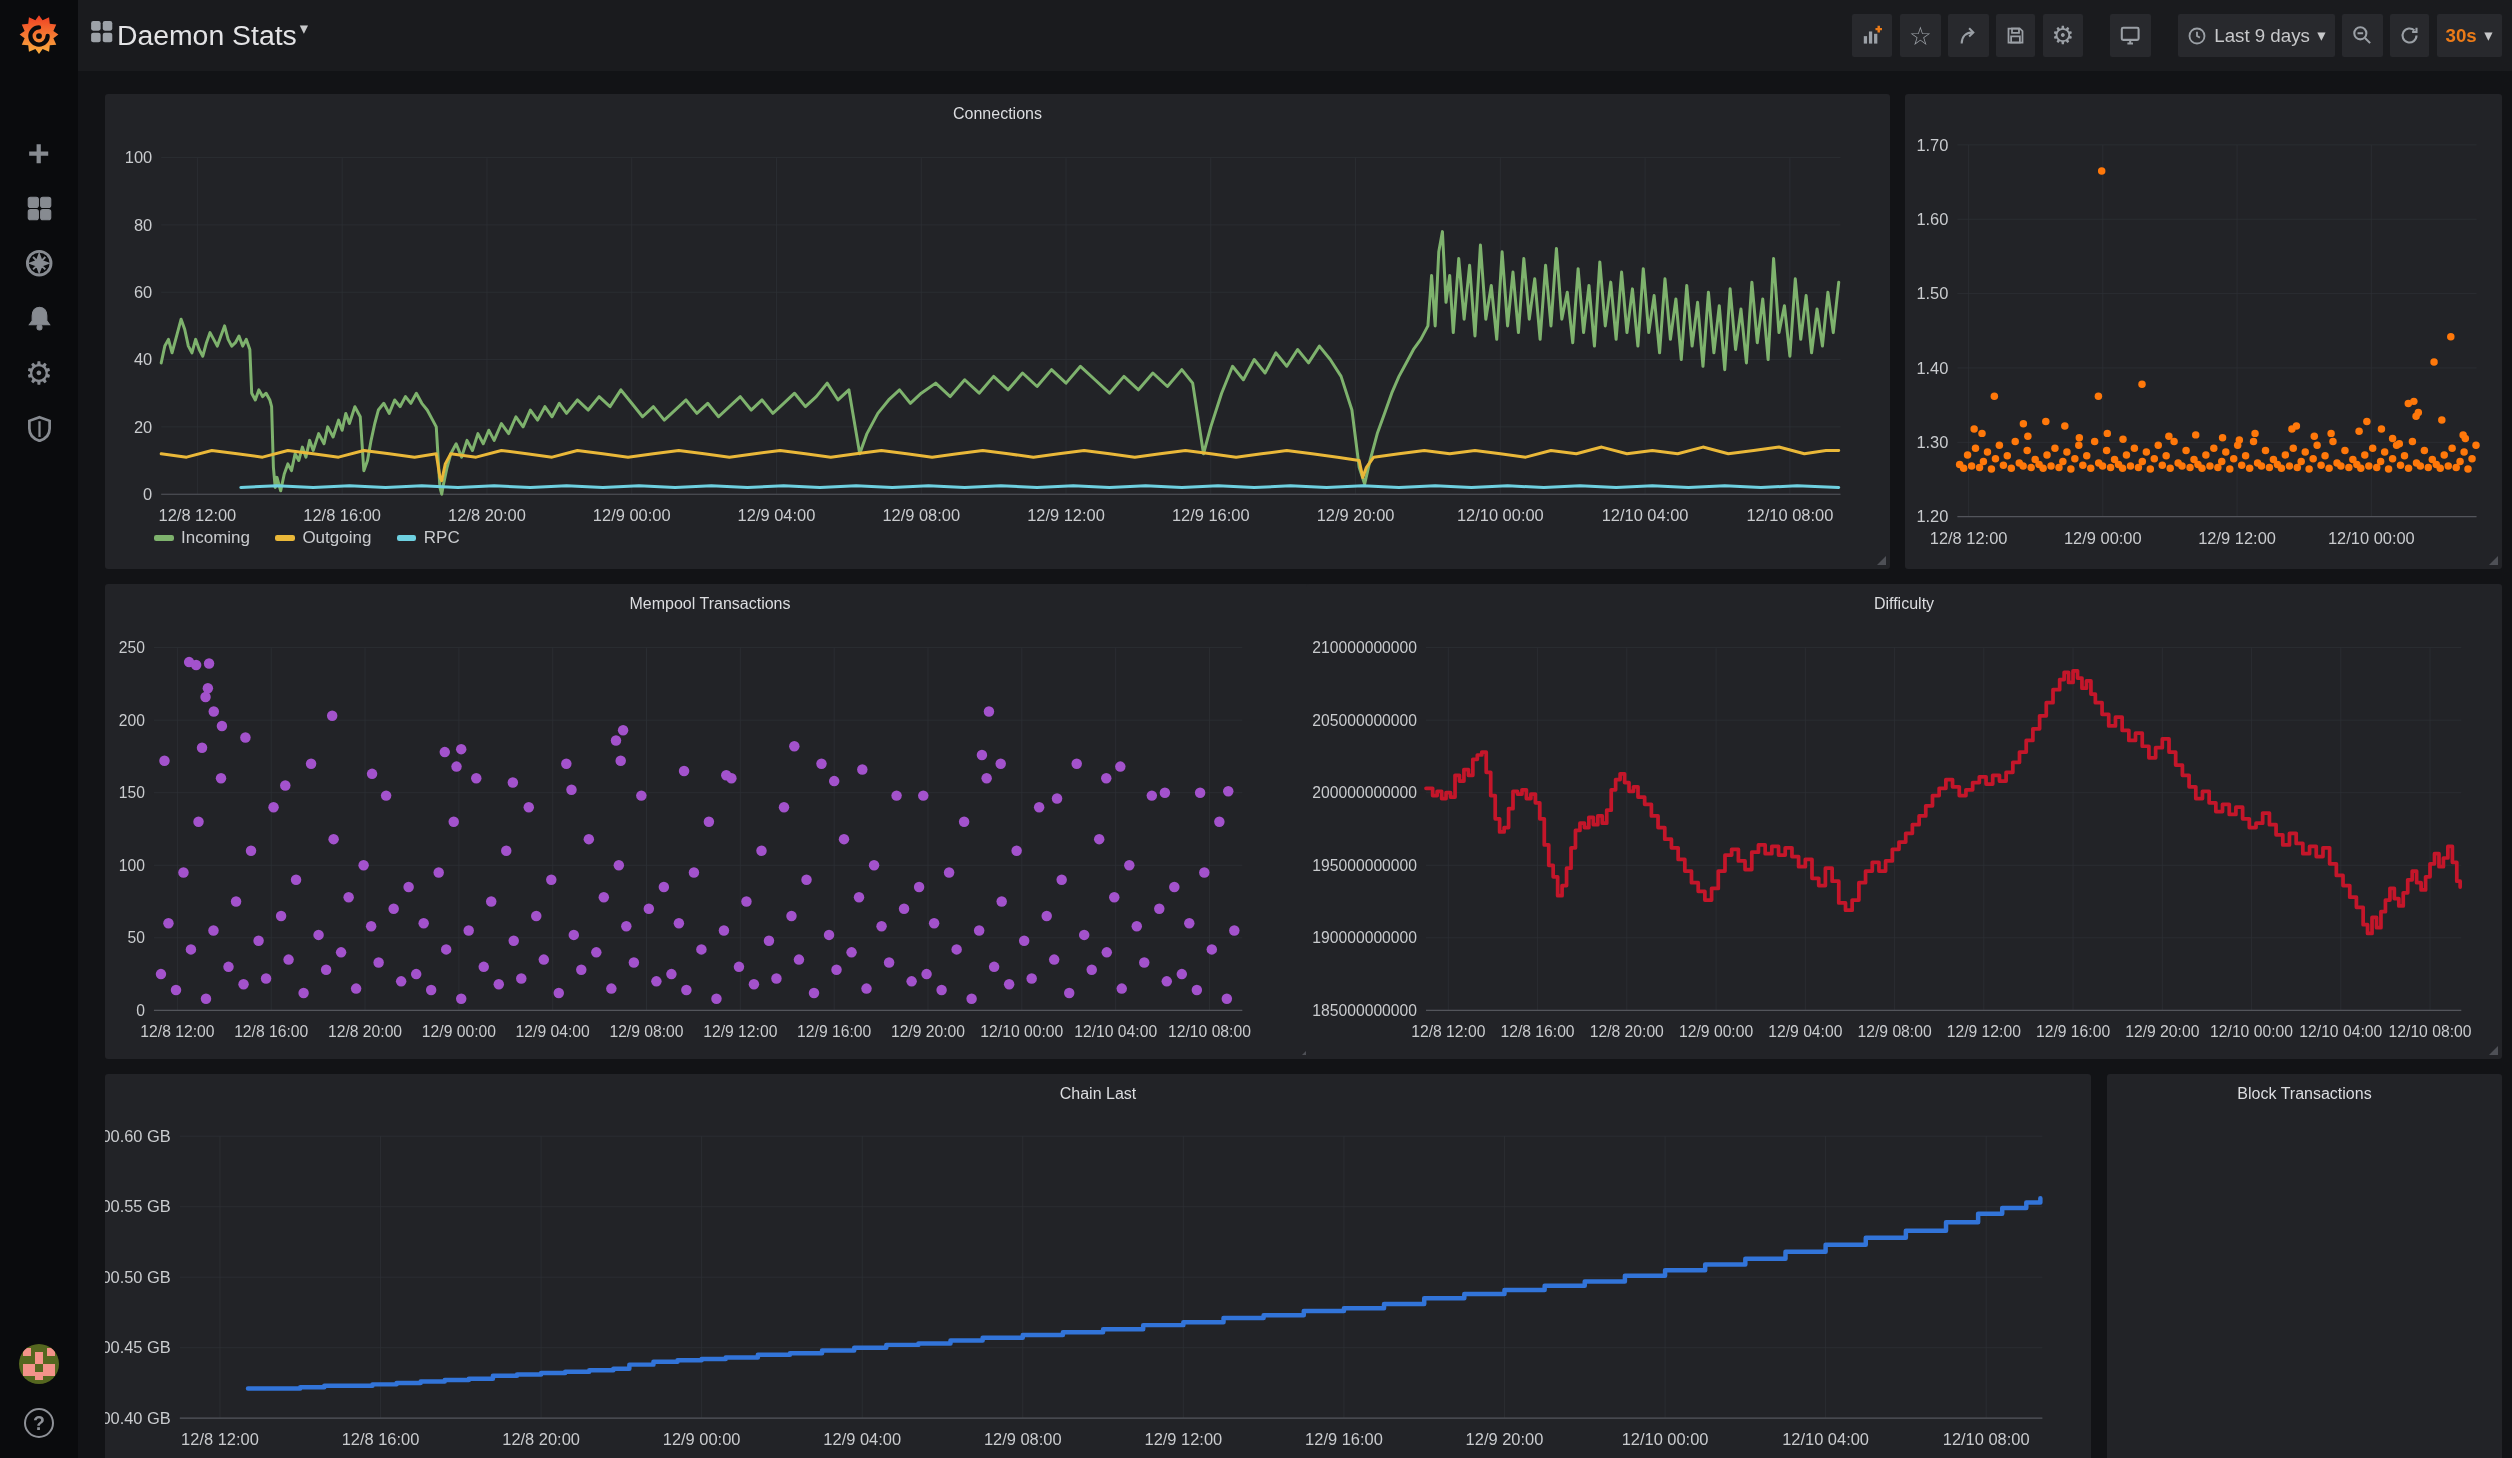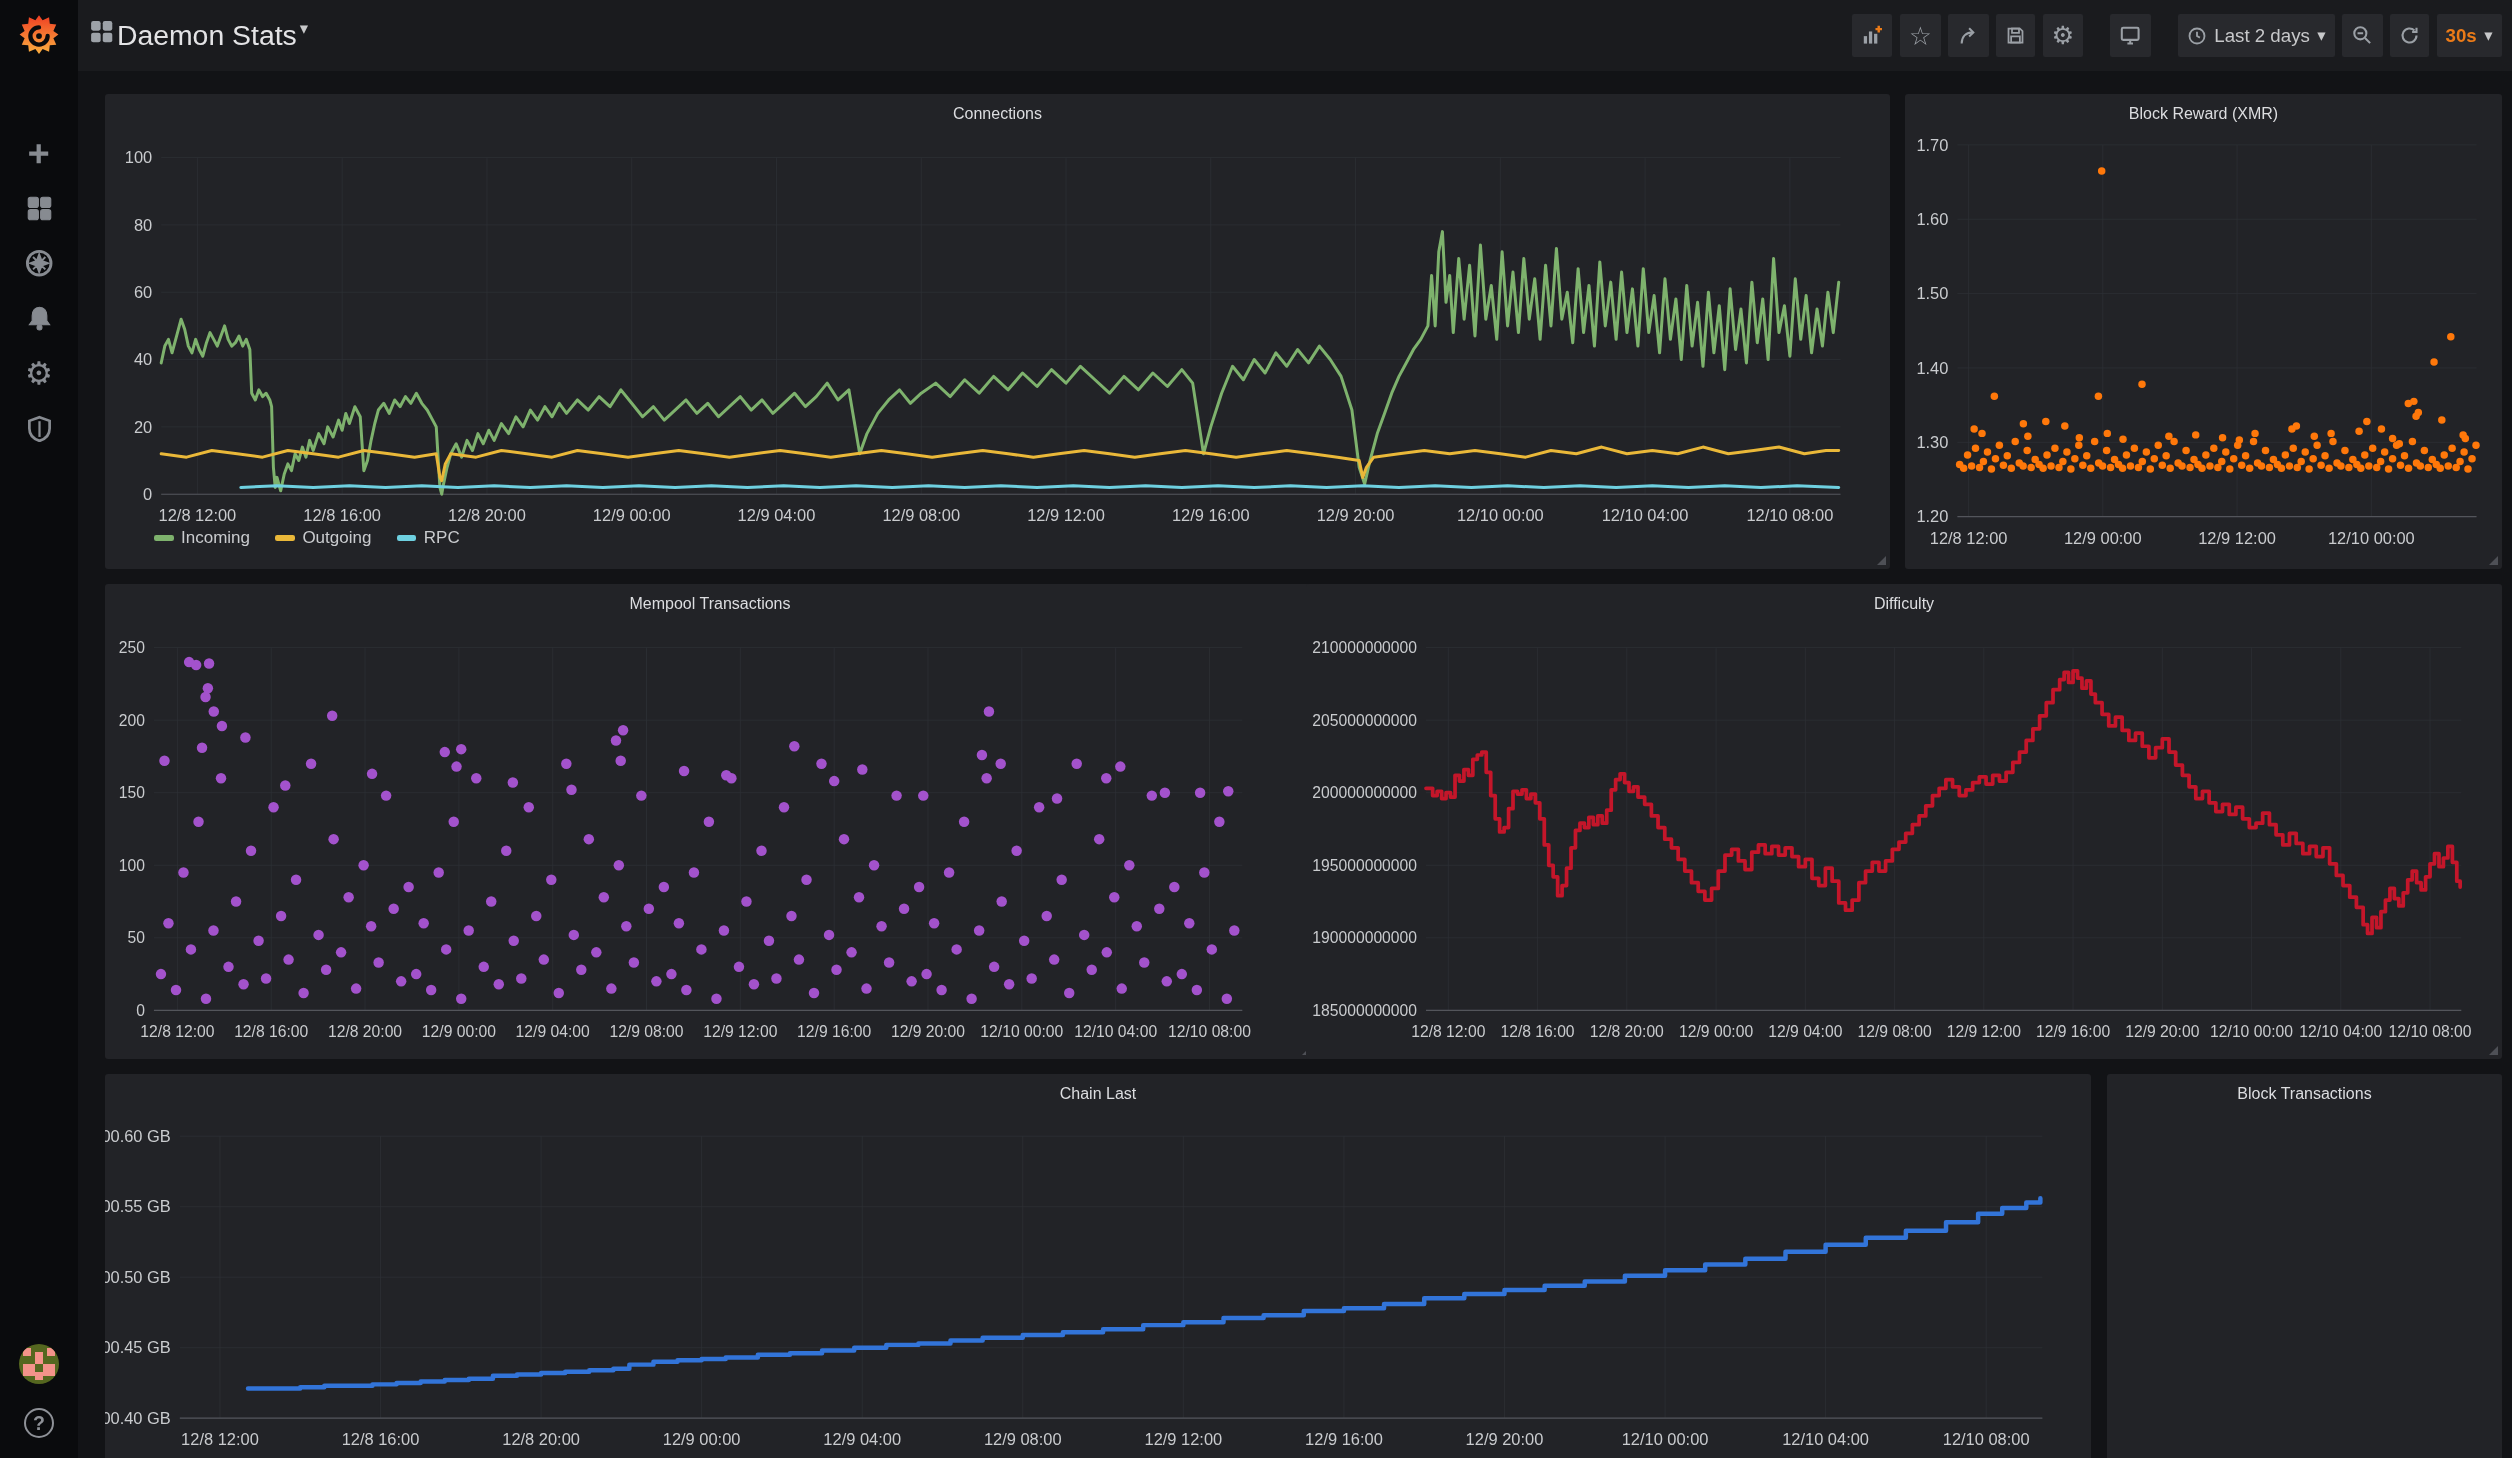--- a/index.html
+++ b/index.html
@@ -169,21 +169,21 @@
         <rect x="3" y="4" width="18" height="13" rx="1.5"></rect>
           <path d="M9 21h6 M12 17v4"></path>
       </svg>
     </div>
     <div class="tb-gap"></div>
     <div class="tb-btn">
       <svg width="20" height="20" viewBox="0 0 24 24" fill="none" stroke-width="2.2">
         <circle cx="12" cy="12" r="9"></circle>
           <path d="M12 7v5l3.5 2"></path>
       </svg>
-      <span class="time-label">Last 2 days</span>
+      <span class="time-label">Last 9 days</span>
       <span class="caret">▾</span>
     </div>
     <div class="tb-btn">
       <svg width="22.4" height="22.4" viewBox="0 0 24 24" fill="none" stroke-width="2.2">
         <circle cx="10" cy="10" r="6.5"></circle>
           <path d="M7 10h6 M15 15l5.5 5.5"></path>
       </svg>
     </div>
     <div class="tb-btn" style="padding:0 7.5px">
       <svg width="21" height="21" viewBox="0 0 24 24" fill="none" stroke-width="2.4">
@@ -262,21 +262,20 @@
       <span class="legend-label">Outgoing</span>
     </div>
     <div class="legend-item">
       <span class="legend-swatch" style="background: rgb(110, 208, 224);"></span>
       <span class="legend-label">RPC</span>
     </div>
   </div>
 </section>
 
 <section class="panel rz" style="left:1905px;top:94px;width:597px;height:475px">
-  <div class="panel-title">Block Reward (XMR)</div>
   <svg class="chart" width="597" height="475" viewBox="0 0 798 635">
       <g>
         <line x1="85" x2="85" y1="68" y2="565" class="grid"></line>
         <line x1="264.4" x2="264.4" y1="68" y2="565" class="grid"></line>
         <line x1="443.9" x2="443.9" y1="68" y2="565" class="grid"></line>
         <line x1="623.4" x2="623.4" y1="68" y2="565" class="grid"></line>
         <line x1="70" x2="764" y1="565" y2="565" class="grid"></line>
         <line x1="70" x2="764" y1="465.6" y2="465.6" class="grid"></line>
         <line x1="70" x2="764" y1="366.2" y2="366.2" class="grid"></line>
         <line x1="70" x2="764" y1="266.8" y2="266.8" class="grid"></line>

